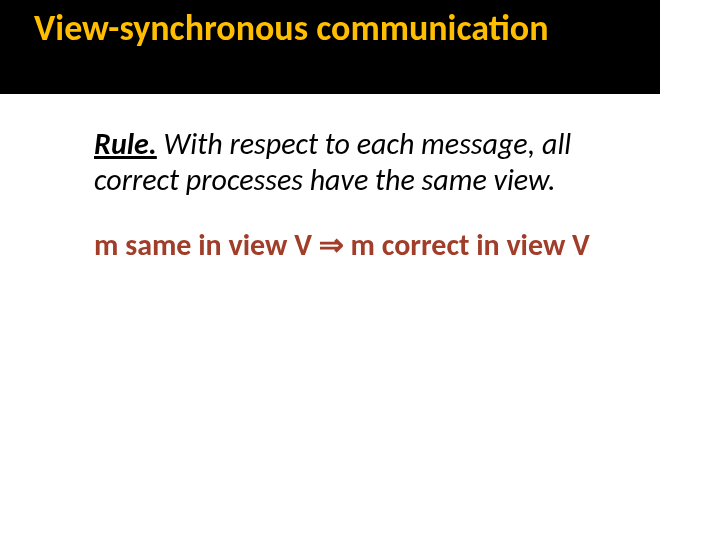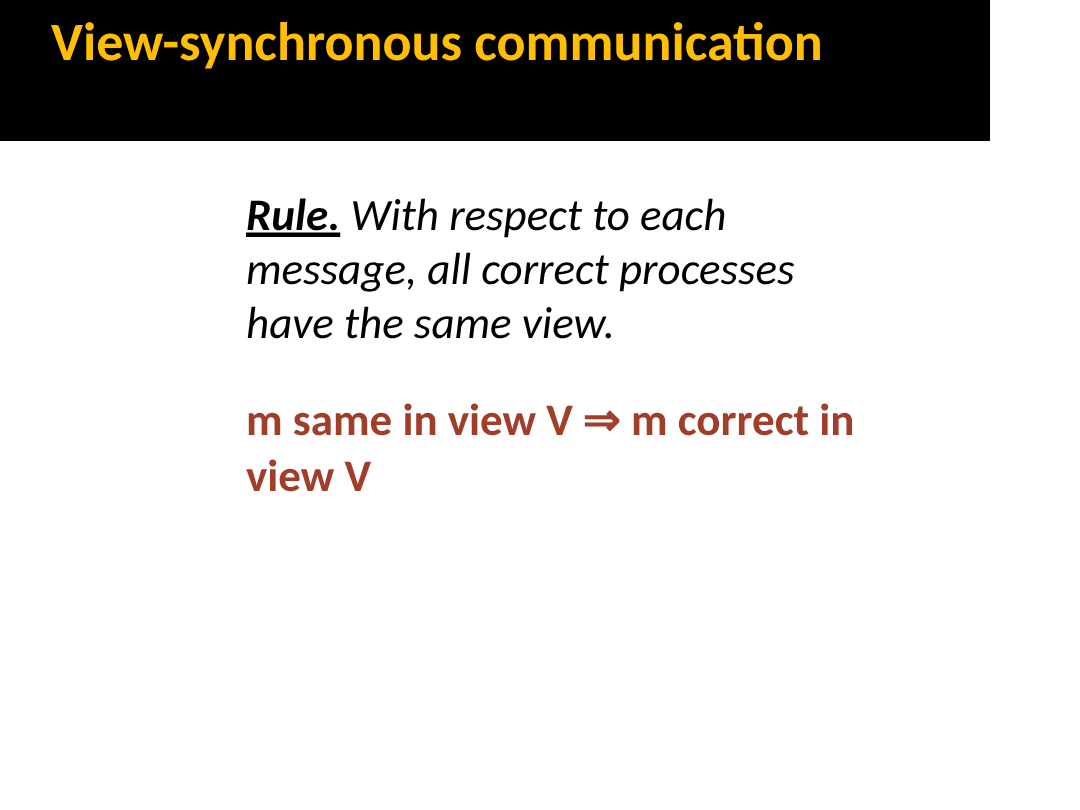--- a/index.html
+++ b/index.html
@@ -23,22 +23,21 @@
     padding: 10px 0 46px 0;
   }
   .title-text {
     color: #ffbf00;
     font-size: 36px;
     font-weight: 600;
     padding-left: 34px;
     line-height: 1.05;
   }
   .body {
-    padding: 32px 70px 0 120px;
-    margin-left: 44px;
+    padding: 32px 70px 0 94px;
   }
   .rule-line {
     font-size: 30px;
     line-height: 1.2;
     color: #000000;
     margin-bottom: 28px;
   }
   .rule-label {
     font-weight: 700;
     font-style: italic;

